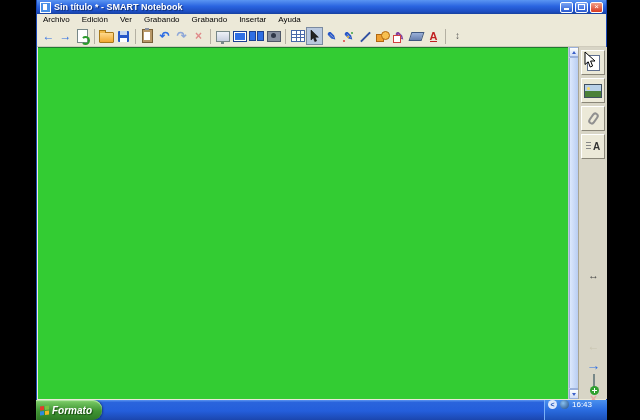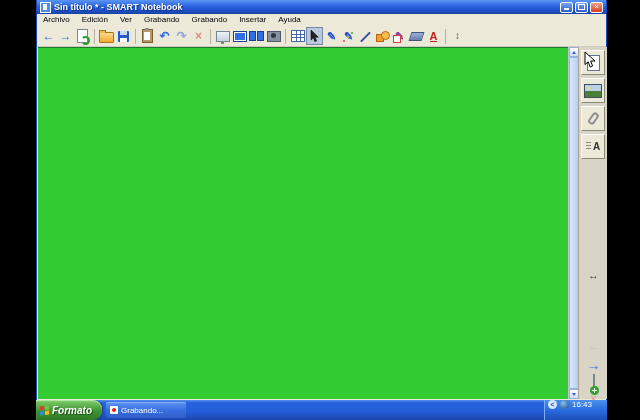--- a/index.html
+++ b/index.html
@@ -293,24 +293,20 @@
   <div id="taskbar">
     <div class="start-btn">
       <span class="xp-flag">
           <i></i>
           <i></i>
           <i></i>
           <i></i>
         </span>
       <span class="start-label">Formato</span>
     </div>
-    <div class="task-btn normal" style="left:70px;width:80px;">
-      <span class="rec-ico"></span>
-      <span>Grabando...</span>
-    </div>
     <div class="tray">
       <span class="tray-chevron">&lt;</span>
       <span class="tray-ico"></span>
       <span class="tray-clock">16:43</span>
     </div>
   </div>
 
   <svg id="cursor" width="13" height="18" viewBox="0 0 13 18">
     <path d="M1,1 L1,13.5 L4.2,10.8 L6.2,16 L8.6,15 L6.6,10 L11,10 Z" fill="#fff" stroke="#000" stroke-width="1"></path>
   </svg>

